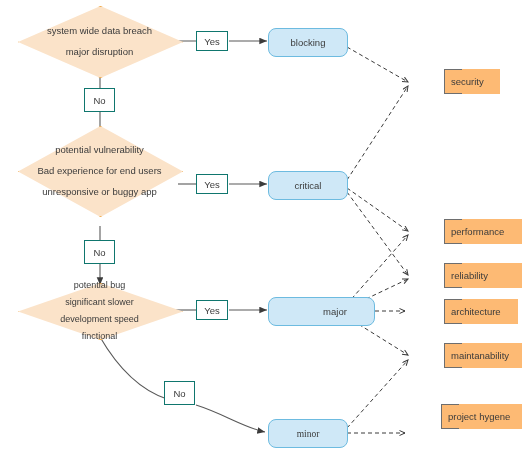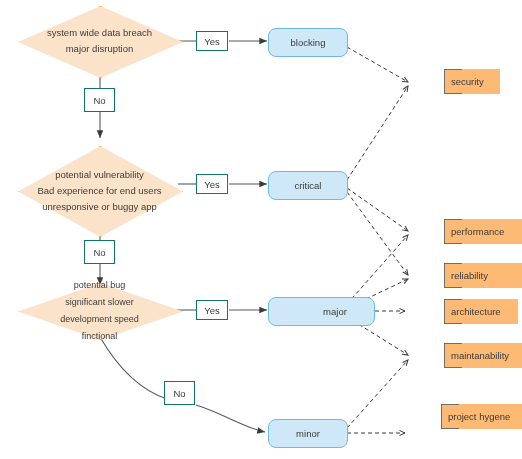--- a/index.html
+++ b/index.html
@@ -28,21 +28,21 @@
 
   
   .diamond {
     position: absolute;
     display: flex;
     align-items: center;
     justify-content: center;
     text-align: center;
     color: #3b3b3b;
     font-size: 9.5px;
-    line-height: 16px;
+    line-height: 21px;
     z-index: 3;
   }
   .diamond .dshape {
     position: absolute;
     left: 0; top: 0;
     width: 100%; height: 100%;
     background: #fbe3c9;
     border: 1px solid #f0a846;
     -webkit-clip-path: polygon(50% 0%, 100% 50%, 50% 100%, 0% 50%);
     clip-path: polygon(50% 0%, 100% 50%, 50% 100%, 0% 50%);
@@ -157,21 +157,21 @@
       <path d="M347,433 L405,433" marker-end="url(#openarrow)"></path>
     </g>
   </svg>
 
   <div class="diamond" style="left:18px; top:6px; width:163px; height:70px;">
     <div class="dshape"></div>
     <div class="dtext">system wide data breach
 major disruption</div>
   </div>
 
-  <div class="diamond" style="left:18px; top:146px; width:163px; height:89px;">
+  <div class="diamond" style="left:18px; top:126px; width:163px; height:89px;">
     <div class="dshape"></div>
     <div class="dtext">potential vulnerability
 Bad experience for end users
 unresponsive or buggy app</div>
   </div>
 
   <div class="diamond" style="left:18px; top:283px; width:163px; height:55px; font-size:9px; line-height:17px;">
     <div class="dshape"></div>
     <div class="dtext">potential bug
 significant slower
@@ -187,21 +187,21 @@
 
   <div class="elabel" style="left:196px; top:300px; width:32px; height:20px;">Yes</div>
   <div class="elabel" style="left:164px; top:381px; width:31px; height:24px;">No</div>
 
   <div class="pill" style="left:268px; top:171px; width:78px; height:27px;">critical</div>
 
   <div class="pill" style="left:268px; top:28px; width:78px; height:27px;">blocking</div>
 
   <div class="pill" style="left:268px; top:297px; width:78px; height:27px;padding-left:27px;">major</div>
 
-  <div class="pill" style="left:268px; top:419px; width:78px; height:27px;">minor</div>
+  <div class="pill" style="left:268px; top:419px; width:78px; height:27px;font-family:Liberation Serif, serif;">minor</div>
 
   <div class="note" style="left:408px; top:69px; width:56px; height:25px;">
     <span class="fold"></span>
     <span>security</span>
   </div>
 
   <div class="note" style="left:408px; top:219px; width:88px; height:25px;">
     <span class="fold"></span>
     <span>performance</span>
   </div>

